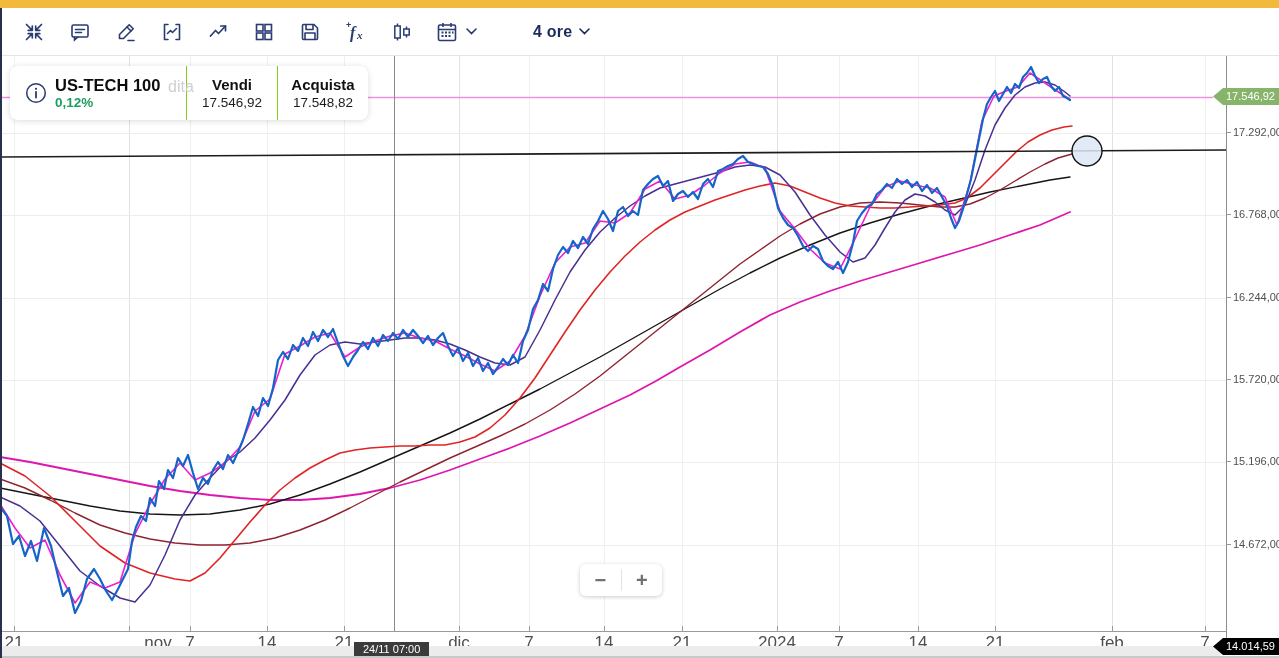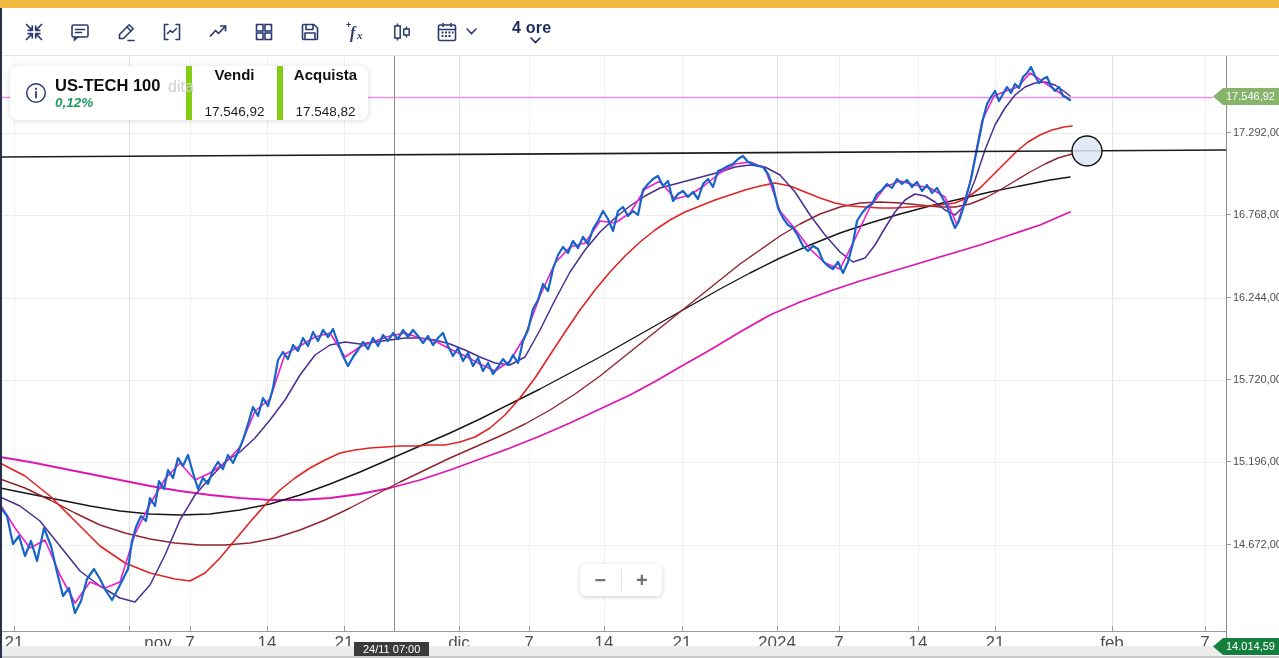--- a/index.html
+++ b/index.html
@@ -8,46 +8,46 @@
   
   #topbar{position:absolute;left:0;top:0;width:1279px;height:8px;background:#F2BA3C;z-index:40;}
   #leftedge{position:absolute;left:0;top:8px;width:2px;height:650px;background:#27314e;z-index:60;}
   #bottomedge{position:absolute;left:0;top:656px;width:1279px;height:2px;background:#c9c9c9;z-index:30;}
   
   #toolbar{position:absolute;left:0;top:8px;width:1279px;height:48px;background:#fff;border-bottom:1px solid #e4e4e4;display:flex;align-items:center;padding-left:21px;box-sizing:border-box;z-index:35;}
   .tbtn{width:26px;height:26px;margin-right:20px;display:flex;align-items:center;justify-content:center;cursor:pointer;}
   .tbtn svg{display:block;}
   .tgroup{display:flex;align-items:center;margin-right:18px;cursor:pointer;}
   .chev{margin-left:7px;}
-  #interval{display:flex;align-items:center;margin-left:17px;cursor:pointer;flex-direction:column;}
+  #interval{display:flex;align-items:center;margin-left:38px;cursor:pointer;}
   #interval .lbl{font-size:16px;font-weight:700;color:#1C2B5E;letter-spacing:.2px;}
   
   #chart-wrap{position:absolute;left:0;top:0;width:1279px;height:658px;z-index:1;}
   
   #vaxis-line{position:absolute;left:1226px;top:56px;width:1px;height:590px;background:#8d8d8d;z-index:10;}
   #raxis{position:absolute;left:1227px;top:56px;width:52px;height:590px;background:#fff;z-index:9;}
   .ylabel{position:absolute;left:1233px;font-size:11px;color:#4f4f4f;z-index:11;white-space:nowrap;}
   .ylabel::before{content:"";position:absolute;left:-6px;top:6px;width:4px;height:1px;background:#999;}
   
   #haxis-line{position:absolute;left:0;top:631px;width:1227px;height:1px;background:#9a9a9a;z-index:10;}
   .xlabel{position:absolute;top:633px;font-size:17px;color:#4f4f4f;transform:translateX(-50%);z-index:11;white-space:nowrap;}
   #scroll-strip{position:absolute;left:0;top:646px;width:1222px;height:11px;background:#ececec;border-radius:0 9px 9px 0;z-index:12;}
   
   .price-badge{position:absolute;left:1213px;width:66px;height:17px;line-height:17px;padding-left:13px;box-sizing:border-box;color:#fff;font-size:11px;clip-path:polygon(10px 0,100% 0,100% 100%,10px 100%,0 50%);z-index:20;}
   #badge-current{top:88px;background:#85B46A;}
-  #badge-low{top:638px;background:#15803d;}
+  #badge-low{top:638px;background:#000000;}
   #time-tooltip{position:absolute;left:354px;top:642px;height:15px;line-height:15px;padding:0 9px;background:#3b3b3b;color:#fff;font-size:11px;z-index:25;white-space:nowrap;}
   
   #card{position:absolute;left:10px;top:66px;width:358px;height:54px;background:#fff;border-radius:8px;box-shadow:0 1px 6px rgba(0,0,0,.14);display:flex;z-index:30;}
   #card .main{flex:1;display:flex;align-items:center;padding-left:15px;position:relative;}
   #watermark{position:absolute;left:158px;top:12px;font-size:16px;color:#cfcfcf;z-index:0;}
   #card .txt{margin-left:8px;position:relative;z-index:1;}
   #card .title{font-size:16.5px;font-weight:700;color:#0d0d0d;line-height:19px;}
-  #card .pct{font-size:13.5px;font-weight:600;color:#1F9D61;line-height:16px;font-style:italic;}
-  .trade{width:91px;border-left:6px solid #84cc16;display:flex;flex-direction:column;align-items:center;justify-content:space-between;background:none;border-top:none;border-right:none;border-bottom:none;cursor:pointer;font-family:"Liberation Sans",sans-serif;padding:0;}
+  #card .pct{font-size:13.5px;font-weight:600;color:#1F9D61;line-height:16px;}
+  .trade{width:91px;border-left:1px solid #84cc16;display:flex;flex-direction:column;align-items:center;justify-content:center;background:none;border-top:none;border-right:none;border-bottom:none;cursor:pointer;font-family:"Liberation Sans",sans-serif;padding:0;}
   .trade .tlabel{font-size:15px;font-weight:700;color:#111;line-height:18px;}
   .trade .tprice{font-size:13.5px;color:#1c1c1c;line-height:17px;}
   
   #zoomctl{position:absolute;left:580px;top:564px;width:82px;height:32px;background:#fff;border-radius:6px;box-shadow:0 1px 4px rgba(0,0,0,.2);display:flex;z-index:22;}
   #zoomctl .zbtn{flex:1;display:flex;align-items:center;justify-content:center;font-size:20px;font-weight:700;color:#707070;cursor:pointer;}
   #zoomctl .zdiv{width:1px;background:#e2e2e2;margin:5px 0;}
 </style>
 </head>
 <body>
 

